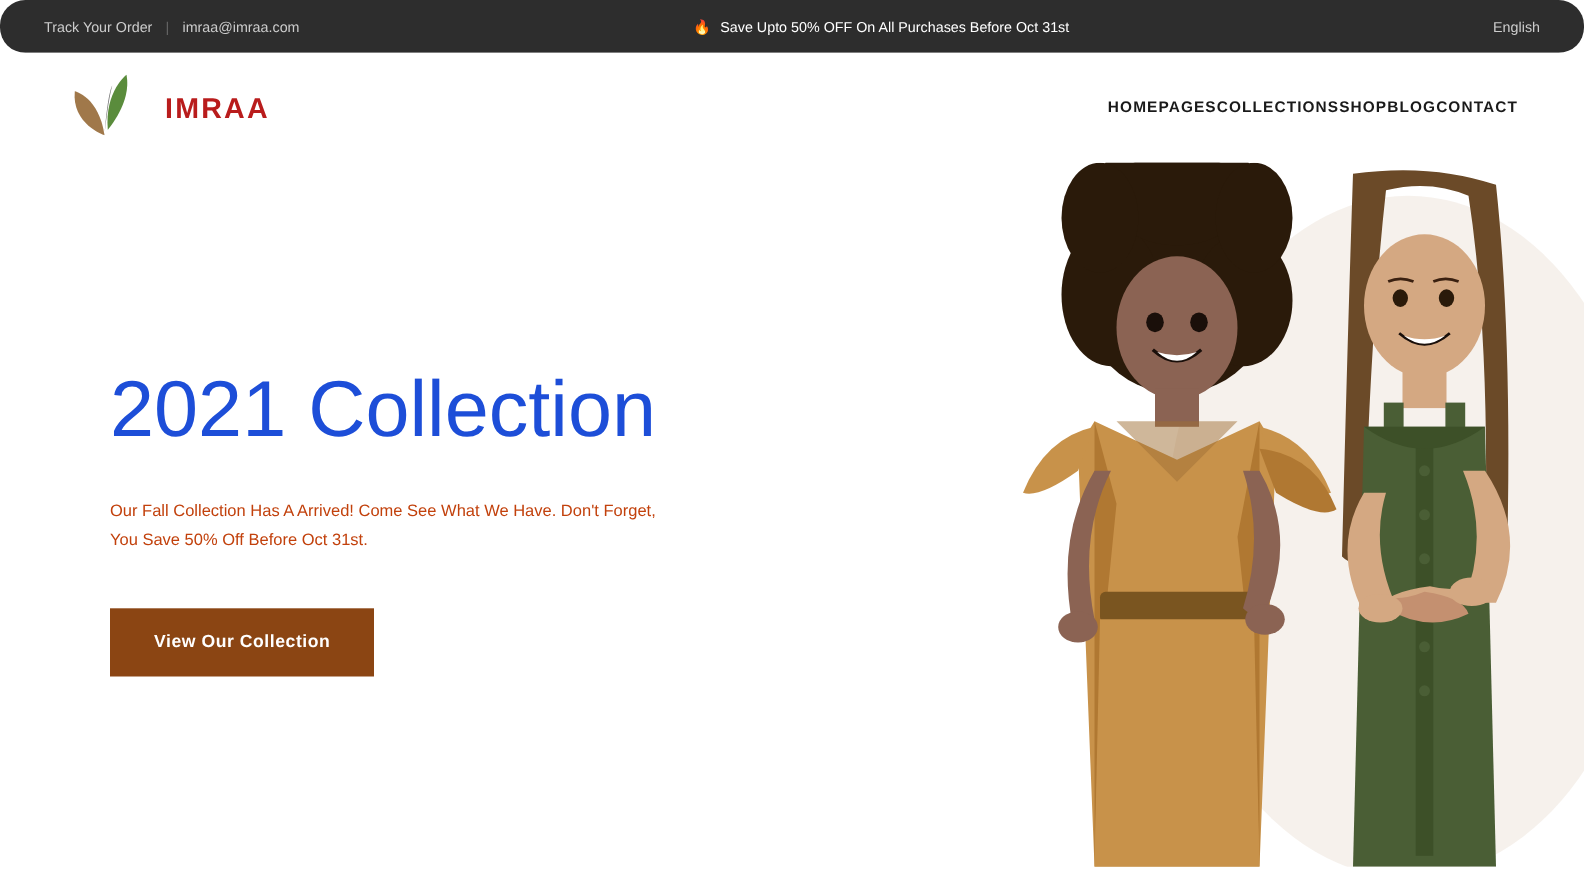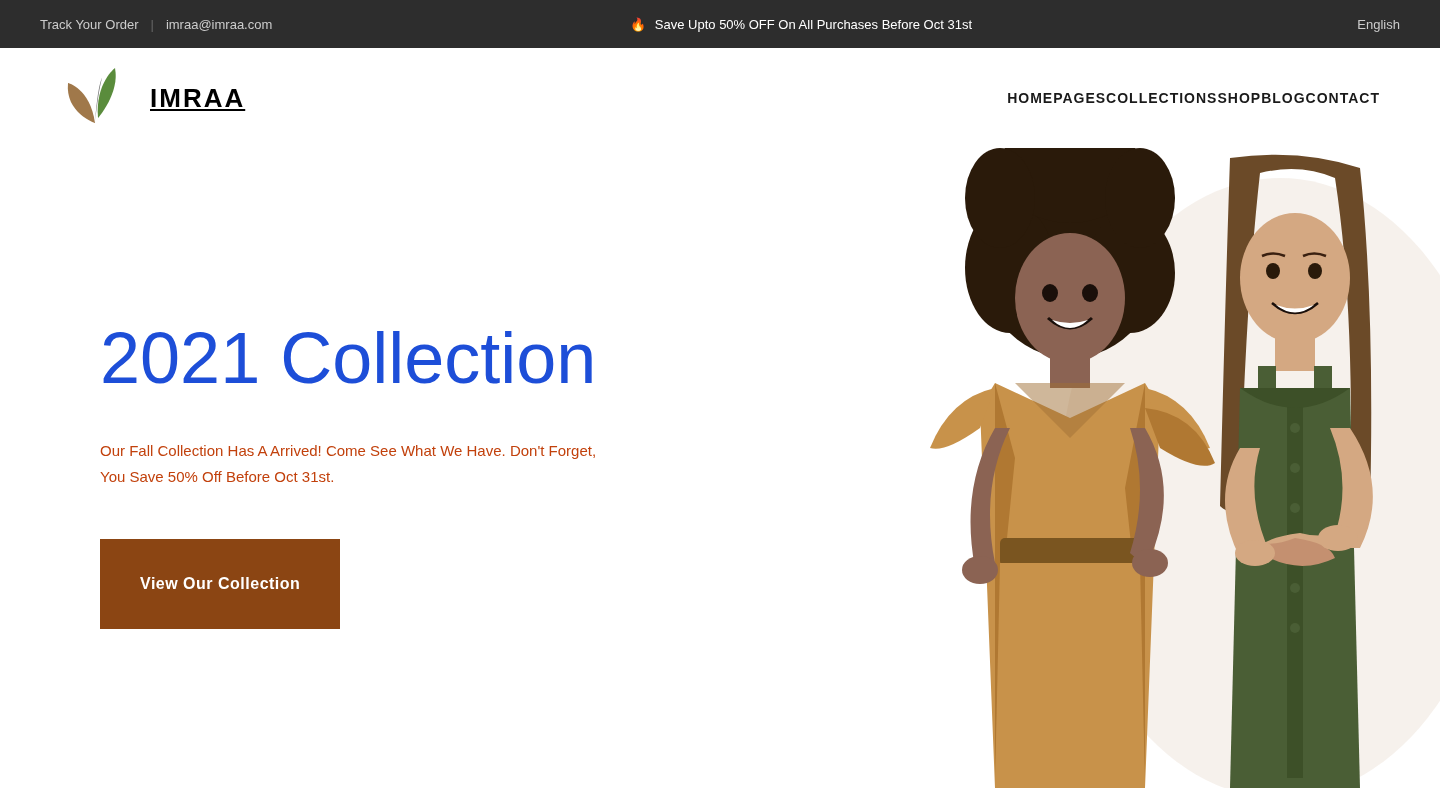--- a/index.html
+++ b/index.html
@@ -19,20 +19,21 @@
     
     .top-bar {
       background: #2d2d2d;
       color: #fff;
       height: 48px;
       display: flex;
       align-items: center;
       justify-content: space-between;
       padding: 0 40px;
       font-size: 13px;
+      border-radius: 23px;
     }
 
     .top-bar-left {
       display: flex;
       align-items: center;
       gap: 12px;
       color: #ccc;
     }
 
     .top-bar-divider {
@@ -72,23 +73,22 @@
 
     .logo-icon {
       width: 80px;
       height: 70px;
       position: relative;
     }
 
     .logo-text {
       font-size: 26px;
       font-weight: 700;
-      color: #000000;
+      color: #b91c1c;
       letter-spacing: 2px;
-      text-decoration: underline;
     }
 
     .nav-links {
       display: flex;
       align-items: center;
       list-style: none;
     }
 
     .nav-links li a {
       text-decoration: none;
@@ -137,21 +137,21 @@
       color: #c2410c;
       line-height: 1.7;
       max-width: 520px;
       margin-bottom: 50px;
     }
 
     .hero-button {
       background: #8b4513;
       color: #fff;
       border: none;
-      padding: 36px 40px;
+      padding: 22px 40px;
       font-size: 16px;
       font-weight: 600;
       cursor: pointer;
       letter-spacing: 0.5px;
       display: inline-block;
     }
 
     
     .hero-visual {
       position: absolute;

